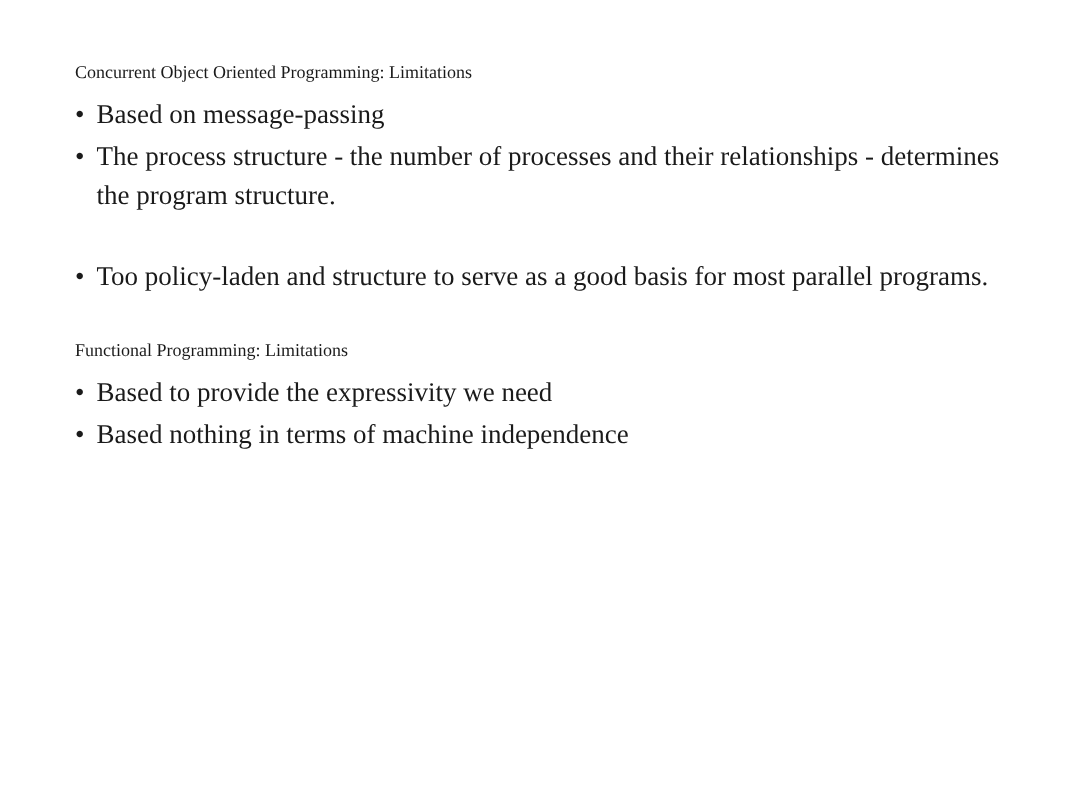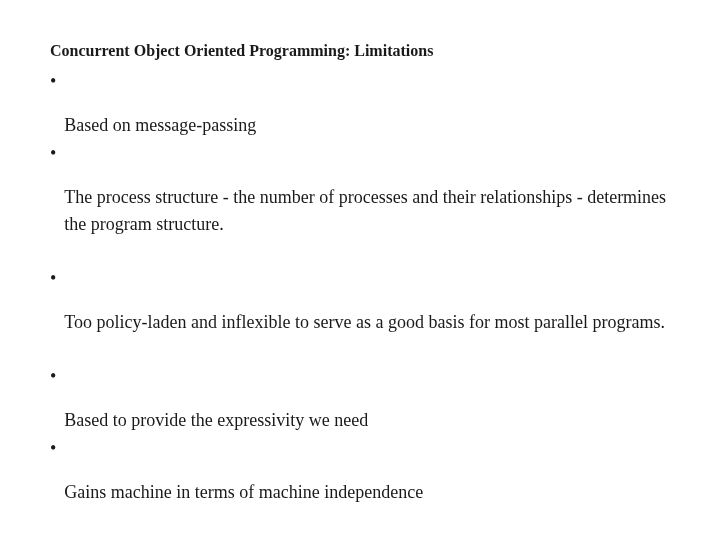--- a/index.html
+++ b/index.html
@@ -22,22 +22,22 @@
       padding: 40px 50px 40px 50px;
       width: 720px;
       height: 540px;
     }
 
     .section {
       margin-bottom: 28px;
     }
 
     .section-title {
-      font-size: 16px;
-      font-weight: bold;
+      font-size: 12px;
+      font-weight: normal;
       margin-bottom: 6px;
       line-height: 1.4;
     }
 
     .bullet-list {
       list-style: none;
       padding: 0;
       margin: 0;
     }
 
@@ -49,21 +49,20 @@
     }
 
     .bullet-list li .bullet {
       margin-right: 8px;
       margin-top: 0px;
       flex-shrink: 0;
     }
 
     .bullet-list li .text {
       flex: 1;
-      margin-top: 44px;
     }
   </style>
 </head>
 <body>
 
 <div class="slide-content">
 <div class="section">
       <div class="section-title">Concurrent Object Oriented Programming: Limitations</div>
       <ul class="bullet-list">
         <li>
@@ -73,29 +72,30 @@
         <li>
           <span class="bullet">•</span>
           <span class="text">The process structure - the number of processes and their relationships - determines the program structure.</span>
         </li>
       </ul>
     </div>
     <div class="section">
       <ul class="bullet-list">
         <li>
           <span class="bullet">•</span>
-          <span class="text">Too policy-laden and inflexible to serve as a good basis for most parallel programs.</span>
+          <span class="text">Too policy-laden and structure to serve as a good basis for most parallel programs.</span>
         </li>
       </ul>
     </div>
     <div class="section">
+      <div class="section-title">Functional Programming: Limitations</div>
       <ul class="bullet-list">
         <li>
           <span class="bullet">•</span>
           <span class="text">Based to provide the expressivity we need</span>
         </li>
         <li>
           <span class="bullet">•</span>
-          <span class="text">Gains machine in terms of machine independence</span>
+          <span class="text">Based nothing in terms of machine independence</span>
         </li>
       </ul>
     </div>
   </div>
 
 </body></html>

